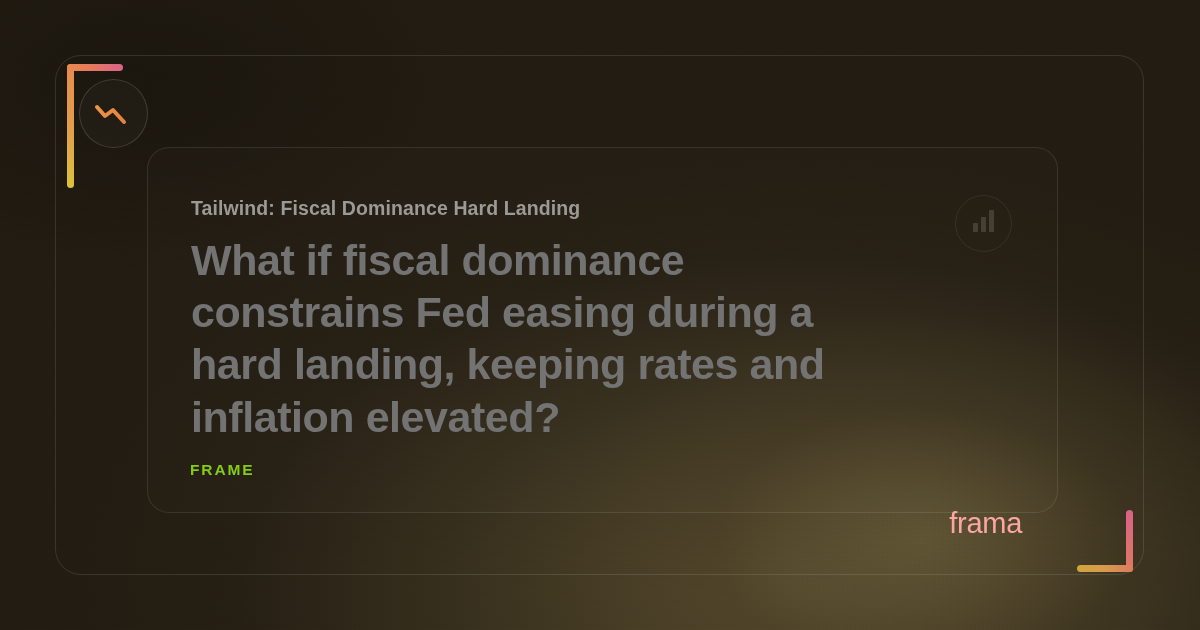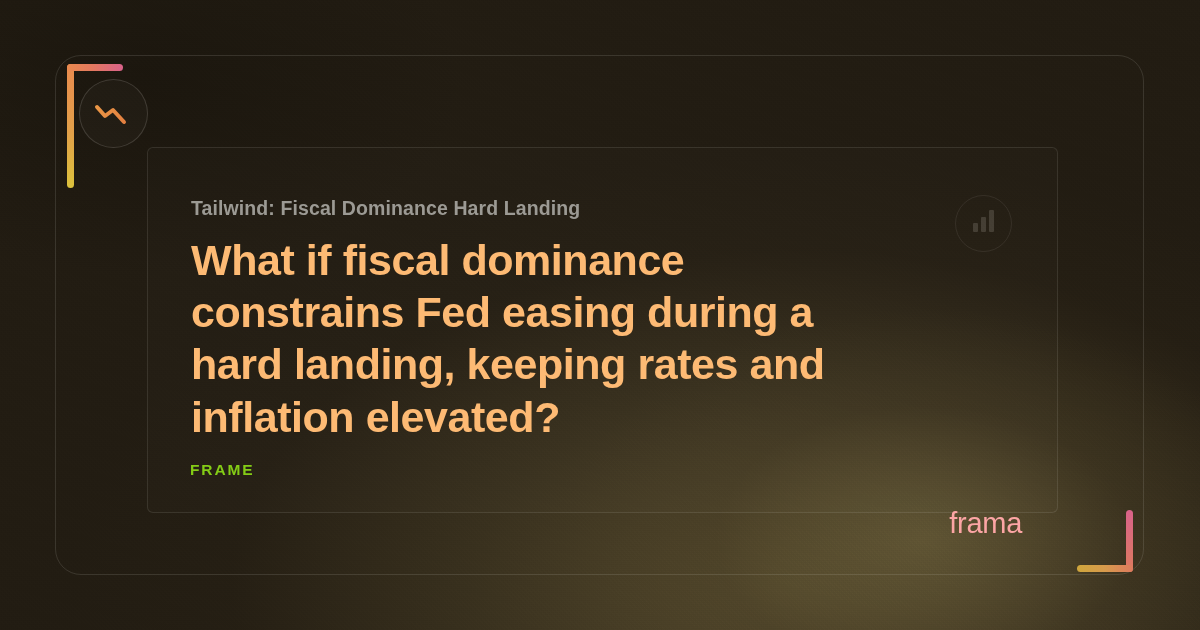--- a/index.html
+++ b/index.html
@@ -107,21 +107,21 @@
     display:flex; align-items:center; justify-content:center;
   }
   .badge-circle svg { display:block; }
 
   
   .inner-card {
     position:absolute;
     left:147px; top:147px;
     width:911px; height:366px;
     border:1px solid rgba(228,226,216,0.115);
-    border-radius:6px;
+    border-radius:22px;
     background:rgba(255,250,235,0.013);
   }
 
   .card-pad {
     position:absolute;
     left:43px; top:49px;
     right:43px;
   }
 
   .eyebrow {
@@ -130,21 +130,21 @@
     color:#9c9a94;
     letter-spacing:0.1px;
     margin-bottom:14px;
     white-space:nowrap;
   }
 
   .headline {
     font-size:43px;
     font-weight:700;
     line-height:1.215;
-    color:#fdba74;
+    color:#737373;
     letter-spacing:-0.45px;
     max-width:660px;
   }
 
   .kicker {
     position:absolute;
     left:190px; top:461px;
     font-size:15.5px;
     font-weight:700;
     letter-spacing:1.9px;

